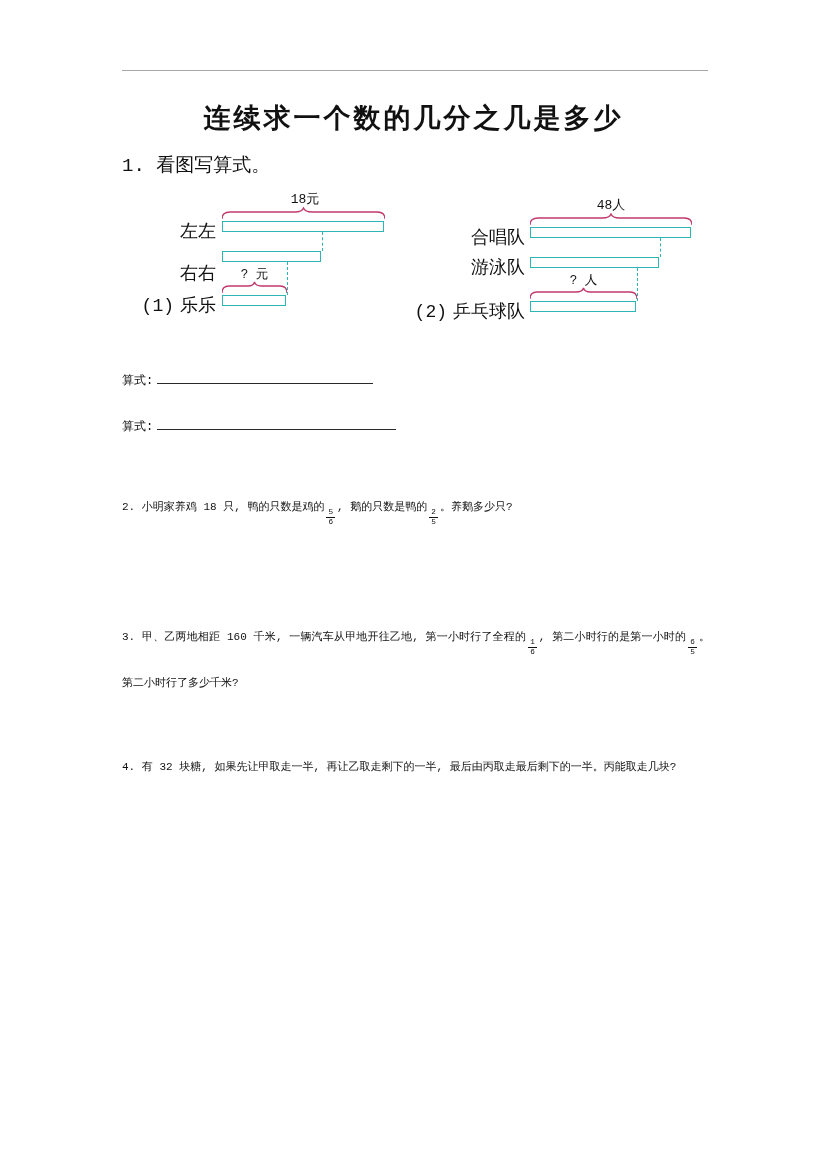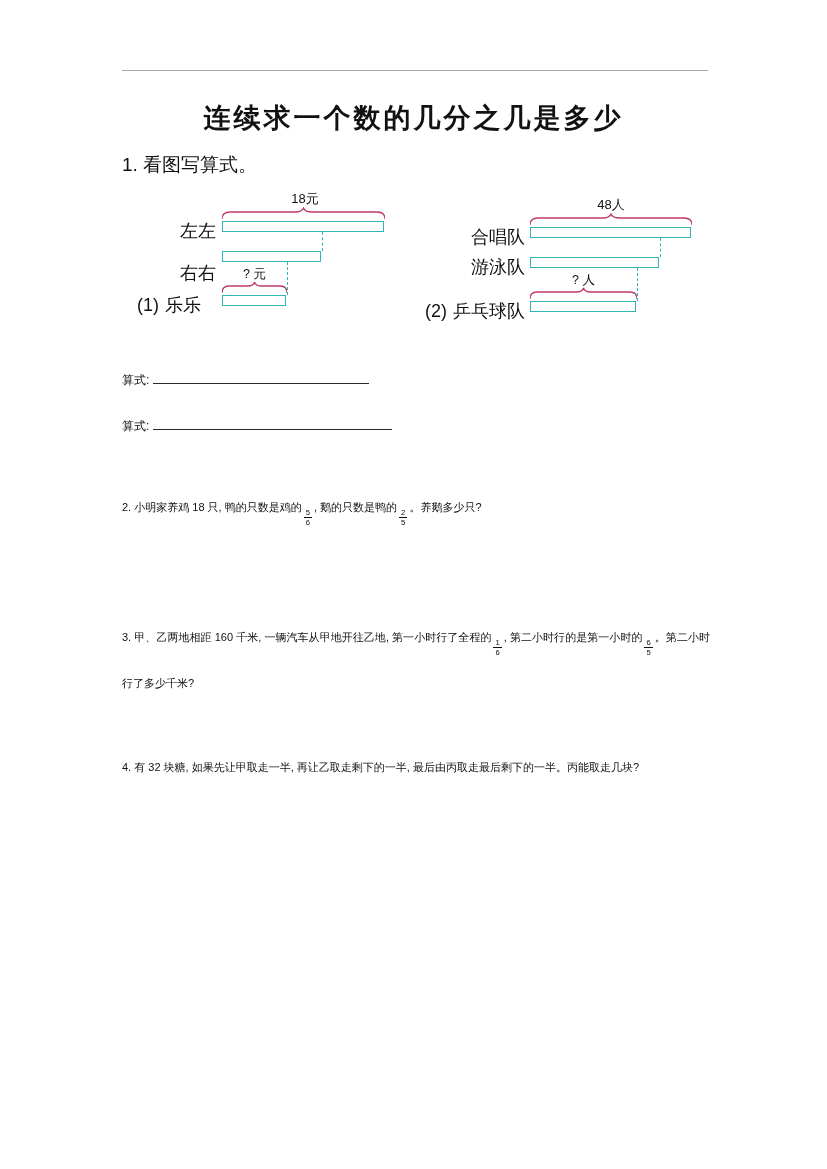--- a/index.html
+++ b/index.html
@@ -1,21 +1,21 @@
 <!DOCTYPE html>
 <html><head>
 <meta charset="utf-8">
 <style>
   html, body { margin: 0; padding: 0; background: #ffffff; }
   .sheet {
     position: relative;
     width: 827px;
     height: 1169px;
     background: #ffffff;
-    font-family: Liberation Sans, sans-serif;
+    font-family: Liberation Mono, monospace;
     color: #111;
     overflow: hidden;
   }
   .abs { position: absolute; }
   .top-rule {
     border-top: 1.5px solid #a8a8a8;
     height: 0;
   }
   .title {
     font-size: 27px;
@@ -97,21 +97,21 @@
   <div class="abs bar" style="left:222px; top:251px; width:97px;"></div>
 
   <div class="abs dash" style="left:287px; top:262px; height:33px;"></div>
 
   <div class="abs value-label" style="left:222px; top:266px; width:65px; font-size:12.5px;">? 元</div>
 
   <svg class="abs brace-svg" style="left:222px; top:281px;" width="65" height="13" viewBox="0 0 65 13">
     <path d="M0,12 Q0,5 7,5 H26 Q31.5,5 32.5,1 Q33.5,5 39,5 H58 Q65,5 65,12" fill="none" stroke="#c13a6d" stroke-width="1.3"></path>
   </svg>
 
-  <div class="abs diagram-label" style="left:105px; top:293px; width:96px;">
+  <div class="abs diagram-label" style="left:120px; top:293px; width:96px;">
     <span class="idx">(1)</span><span>乐乐</span>
   </div>
   <div class="abs bar" style="left:222px; top:295px; width:62px;"></div>
 
   <div class="abs value-label" style="left:576px; top:196px; width:70px;">48人</div>
 
   <svg class="abs brace-svg" style="left:530px; top:213px;" width="162" height="13" viewBox="0 0 162 13">
     <path d="M0,12 Q0,5 8,5 H72.5 Q79.5,5 81,1 Q82.5,5 89.5,5 H154 Q162,5 162,12" fill="none" stroke="#c13a6d" stroke-width="1.3"></path>
   </svg>
 

